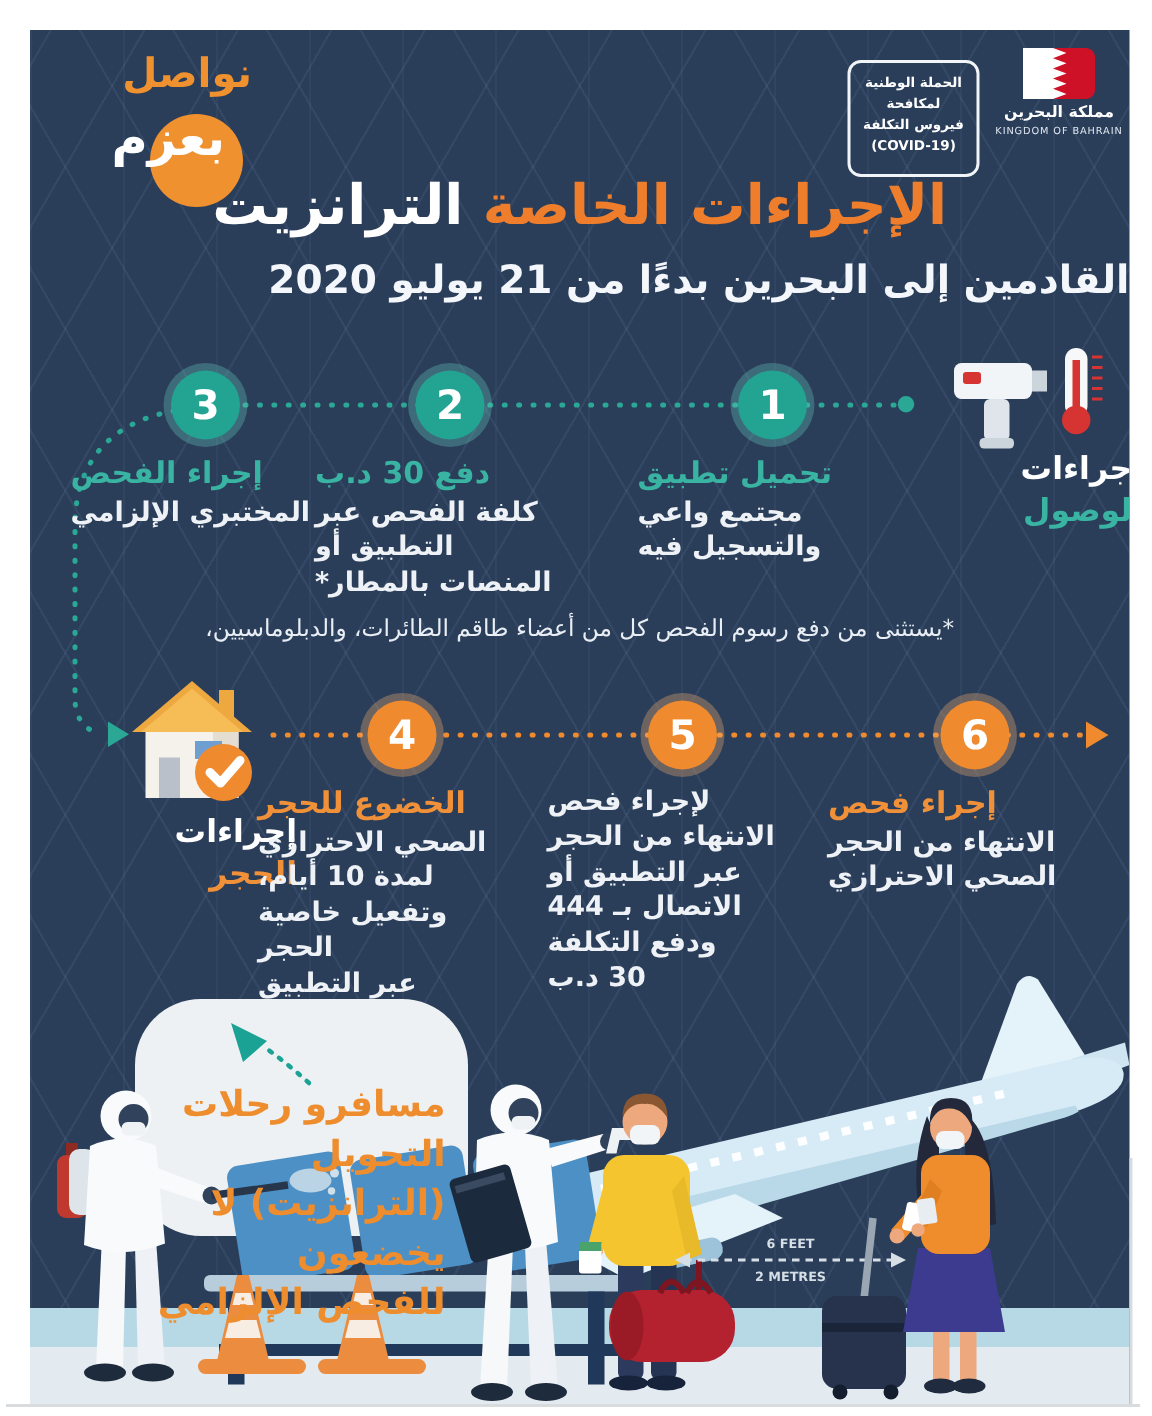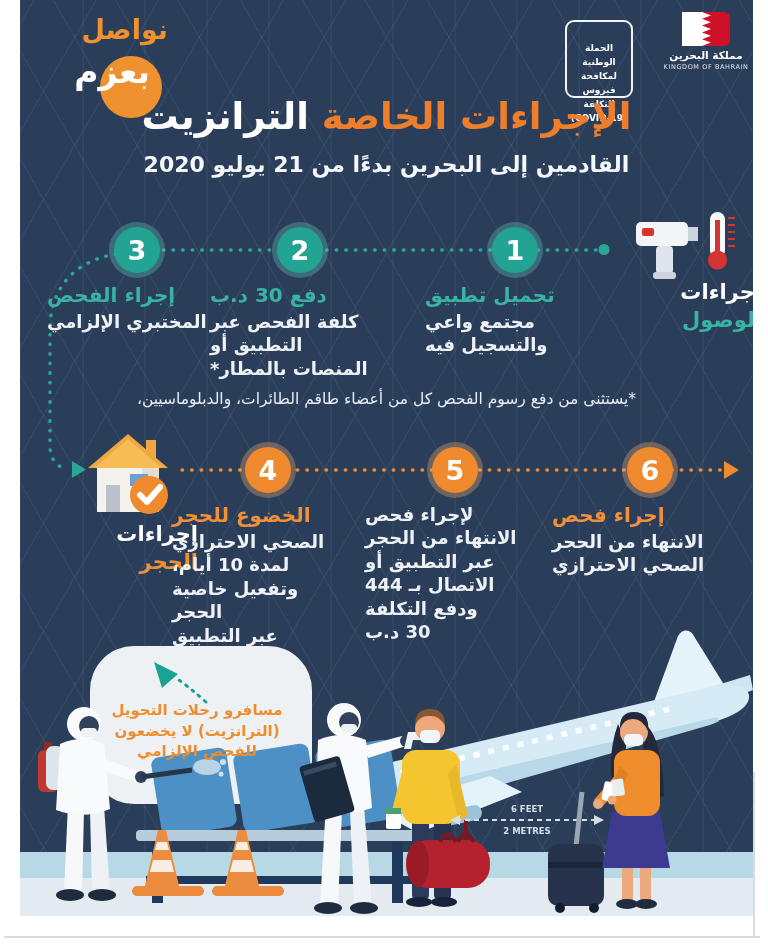--- a/index.html
+++ b/index.html
@@ -1,47 +1,47 @@
 <!DOCTYPE html>
 <html><head>
 <meta charset="utf-8">
 <style>
   html,body{margin:0;padding:0;}
   body{
     width:768px;height:944px;position:relative;background:#ffffff;
     font-family:"DejaVu Sans",sans-serif;overflow:hidden;
   }
   .panel{
-    position:absolute;left:20px;top:0;width:733px;height:916px;
+    position:absolute;left:20px;top:20px;width:733px;height:916px;
     background-color:#2a3e5a;
     background-image:
       repeating-linear-gradient(60deg, rgba(137,160,198,0.10) 0 1.5px, transparent 1.5px 54px),
       repeating-linear-gradient(-60deg, rgba(137,160,198,0.10) 0 1.5px, transparent 1.5px 54px),
       repeating-linear-gradient(90deg, rgba(137,160,198,0.07) 0 1.5px, transparent 1.5px 62px);
     overflow:hidden;
   }
   .ar{direction:rtl;}
   
   .motto{position:absolute;left:34px;top:14px;width:118px;height:104px;}
   .motto-circle{position:absolute;left:46px;top:42px;width:62px;height:62px;border-radius:50%;background:#f0912f;}
   .motto-l1{position:absolute;right:4px;top:0;color:#f0912f;font-size:27px;font-weight:bold;}
   .motto-l2{position:absolute;right:22px;top:38px;color:#ffffff;font-size:33px;font-weight:bold;}
   .badge{
-    position:absolute;left:545px;top:20px;width:68px;height:78px;
+    position:absolute;left:545px;top:20px;width:88px;height:78px;
     border:2px solid #f2f5f8;border-radius:9px;color:#ffffff;
-    font-size:9px;font-weight:bold;text-align:center;line-height:1.55;padding-top:20px;box-sizing:border-box;
+    font-size:9px;font-weight:bold;text-align:center;line-height:1.55;padding-top:8px;box-sizing:border-box;
   }
   .emblem{position:absolute;left:636px;top:12px;width:100px;text-align:center;}
   .emblem svg{display:block;margin:0 auto;}
   .emblem-ar{color:#ffffff;font-size:10.5px;font-weight:bold;margin-top:3px;}
   .emblem-en{color:#dfe6ee;font-size:6.5px;letter-spacing:0.6px;margin-top:2px;}
   .title{position:absolute;left:0;top:95px;width:100%;text-align:center;font-size:37px;font-weight:bold;}
   .title .hl{color:#ee7e2b;text-align:center;}
   .title .rest{color:#ffffff;}
-  .subtitle{position:absolute;left:0;top:152px;width:100%;text-align:center;color:#f3f6fa;font-size:22px;font-weight:bold;}
+  .subtitle{position:absolute;left:0;top:152px;width:100%;color:#f3f6fa;font-size:26px;font-weight:bold;}
   
   .num{
     position:absolute;width:46px;height:46px;border-radius:50%;z-index:3;
     display:flex;align-items:center;justify-content:center;
     color:#fff;font-size:27px;font-weight:bold;
   }
   .num.teal{background:#23a492;box-shadow:0 0 0 5px rgba(100,200,186,0.33);}
   .num.orng{background:#f08a2e;box-shadow:0 0 0 5px rgba(246,176,110,0.33);}
   .step{position:absolute;text-align:left;z-index:3;}
   .step .t{font-weight:bold;font-size:20px;margin-bottom:3px;}
@@ -51,22 +51,22 @@
   .seclabel{position:absolute;font-size:21px;font-weight:bold;line-height:1.35;z-index:3;}
   .seclabel .w{color:#ffffff;}
   .seclabel .teal{color:#3ab4a2;}
   .seclabel .orng{color:#f0913a;}
   .footnote{position:absolute;left:0;top:388px;width:100%;text-align:center;color:#e9eef4;font-size:15.5px;line-height:1.5;z-index:3;}
   .connectors{position:absolute;left:0;top:0;width:733px;height:916px;z-index:1;pointer-events:none;}
   .icon-abs{position:absolute;z-index:2;}
   
   .scene{position:absolute;left:0;top:624px;width:733px;height:292px;z-index:2;}
   .transit-note{
-    position:absolute;left:77px;top:700px;width:200px;text-align:center;z-index:4;
-    color:#ee8d2e;font-size:15px;font-weight:bold;line-height:1.38;
+    position:absolute;left:77px;top:700px;width:200px;z-index:4;
+    color:#ee8d2e;font-size:24px;font-weight:bold;line-height:1.38;
   }
   
   .shadow-b{position:absolute;left:4px;top:936px;width:756px;height:2px;background:#d8dcdf;}
   .shadow-r{position:absolute;left:753px;top:772px;width:2px;height:164px;background:#d8dcdf;}
 </style>
 </head>
 <body>
 
 <div class="panel">
 

